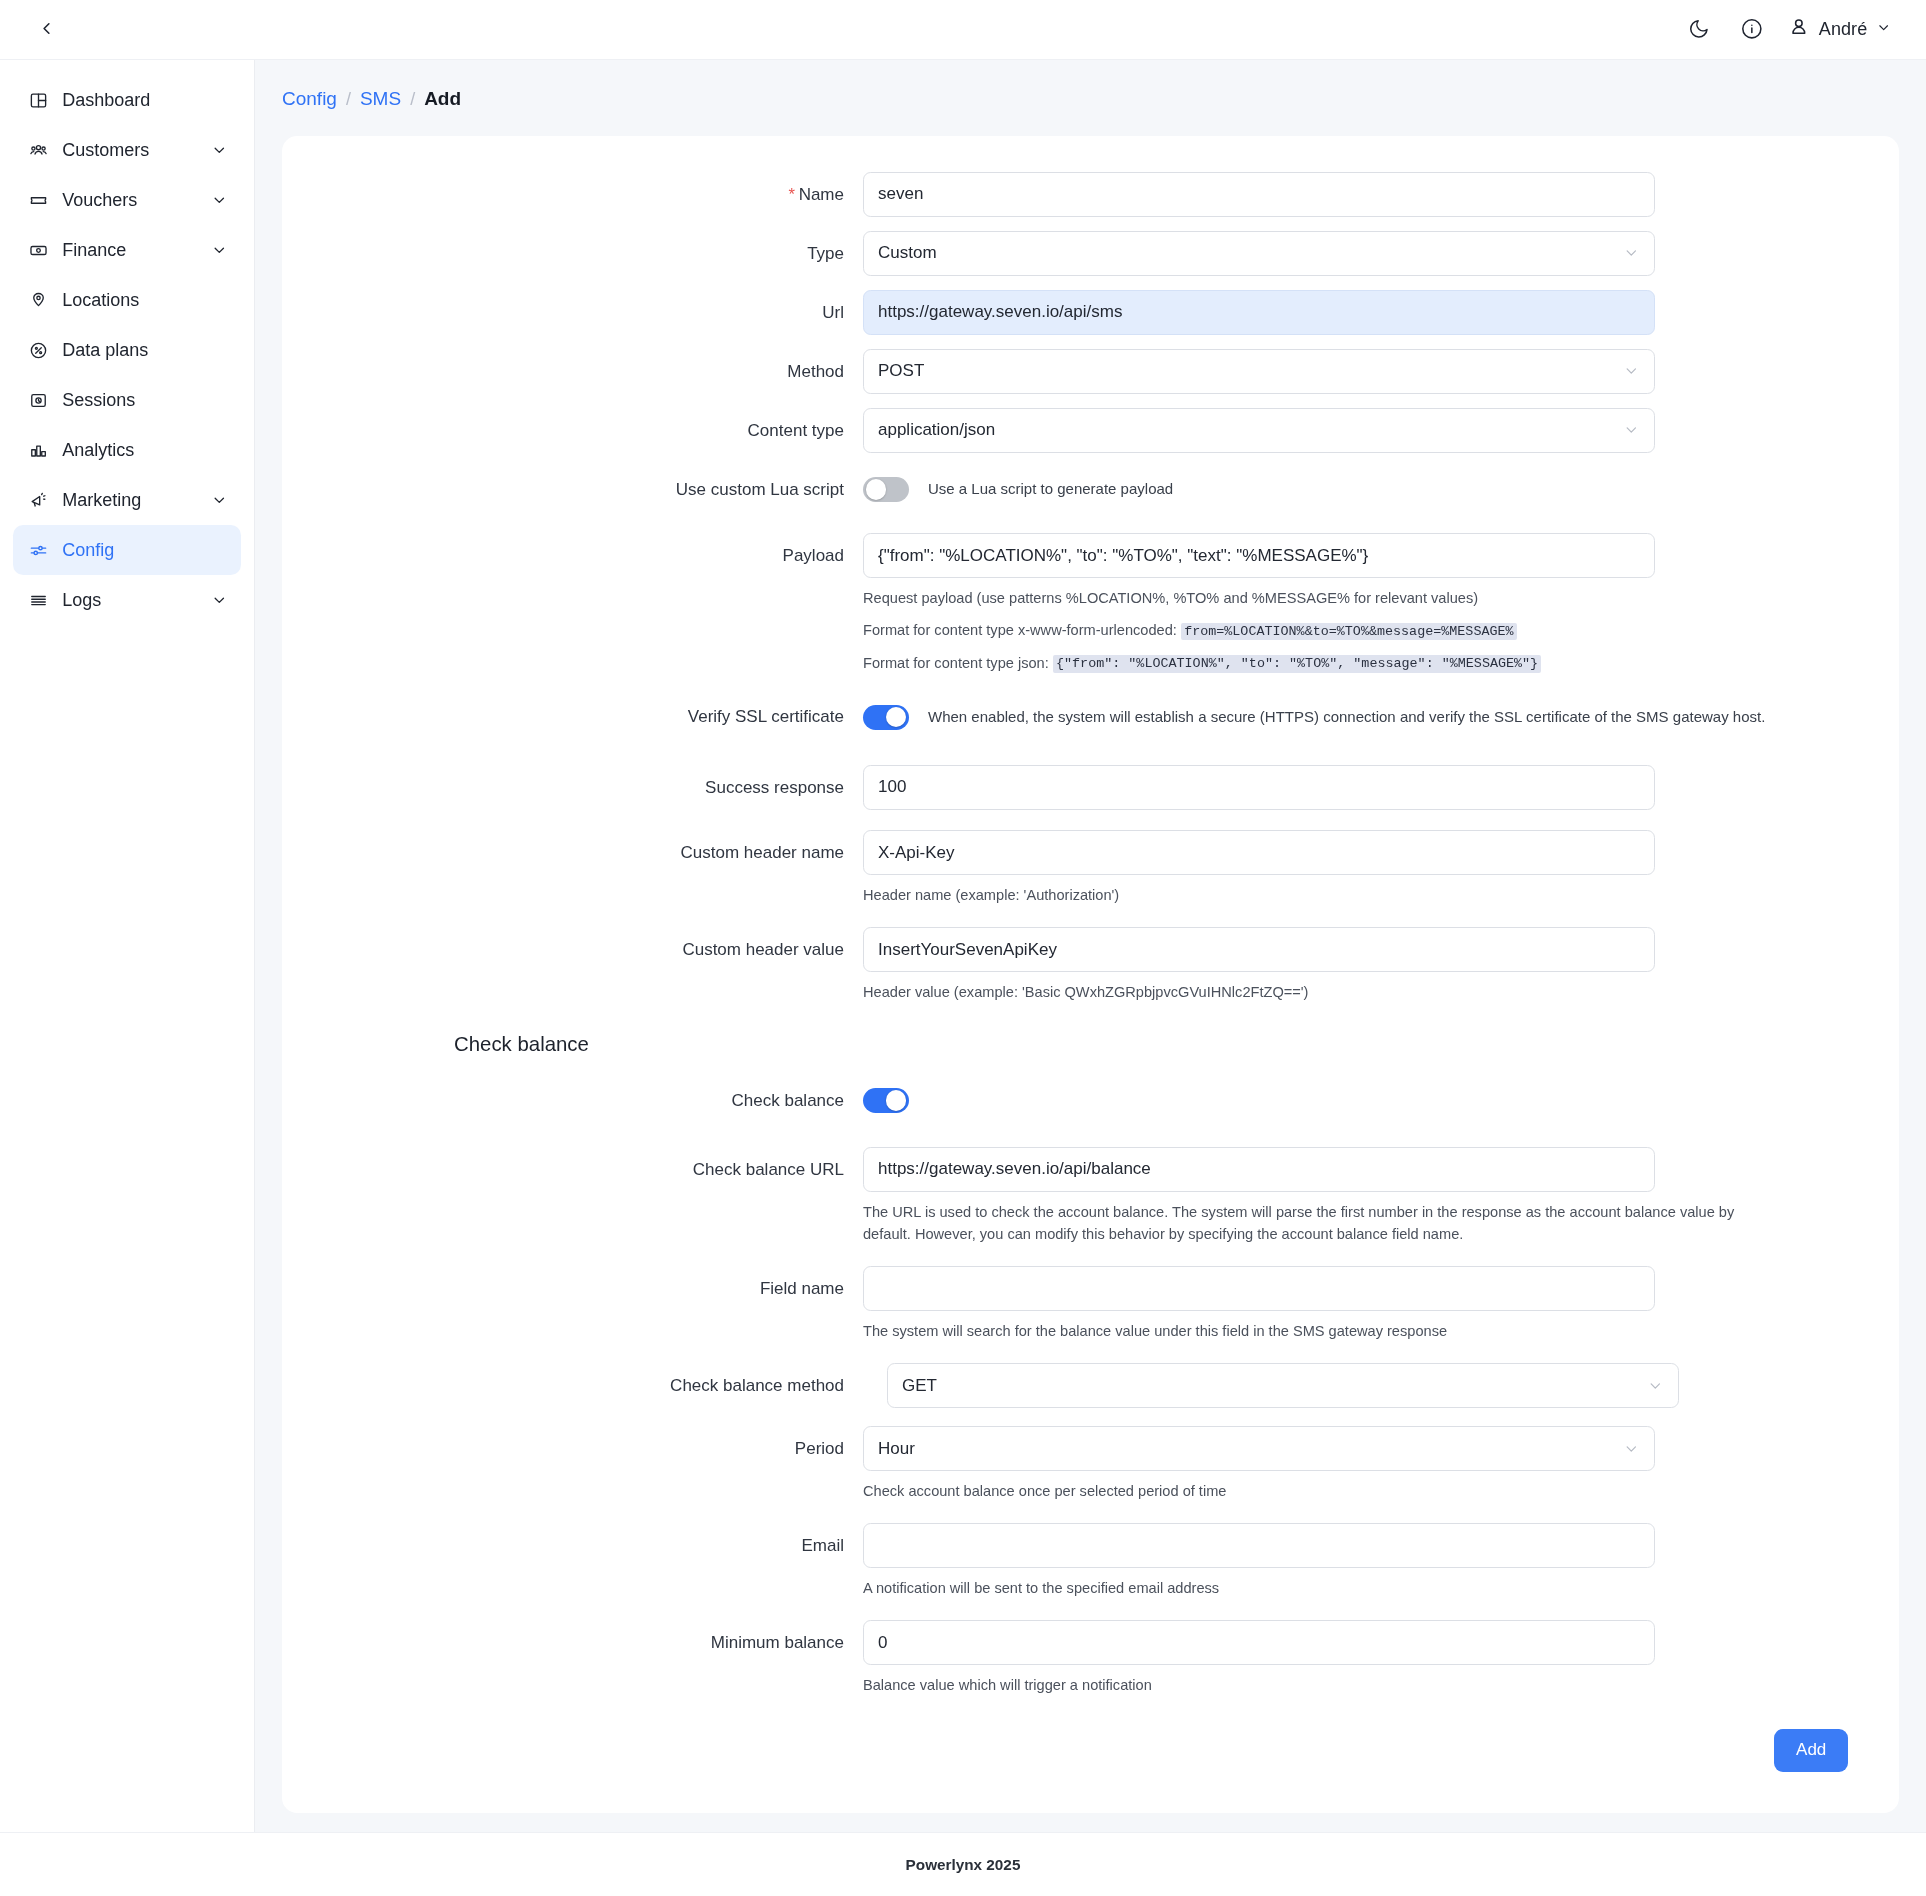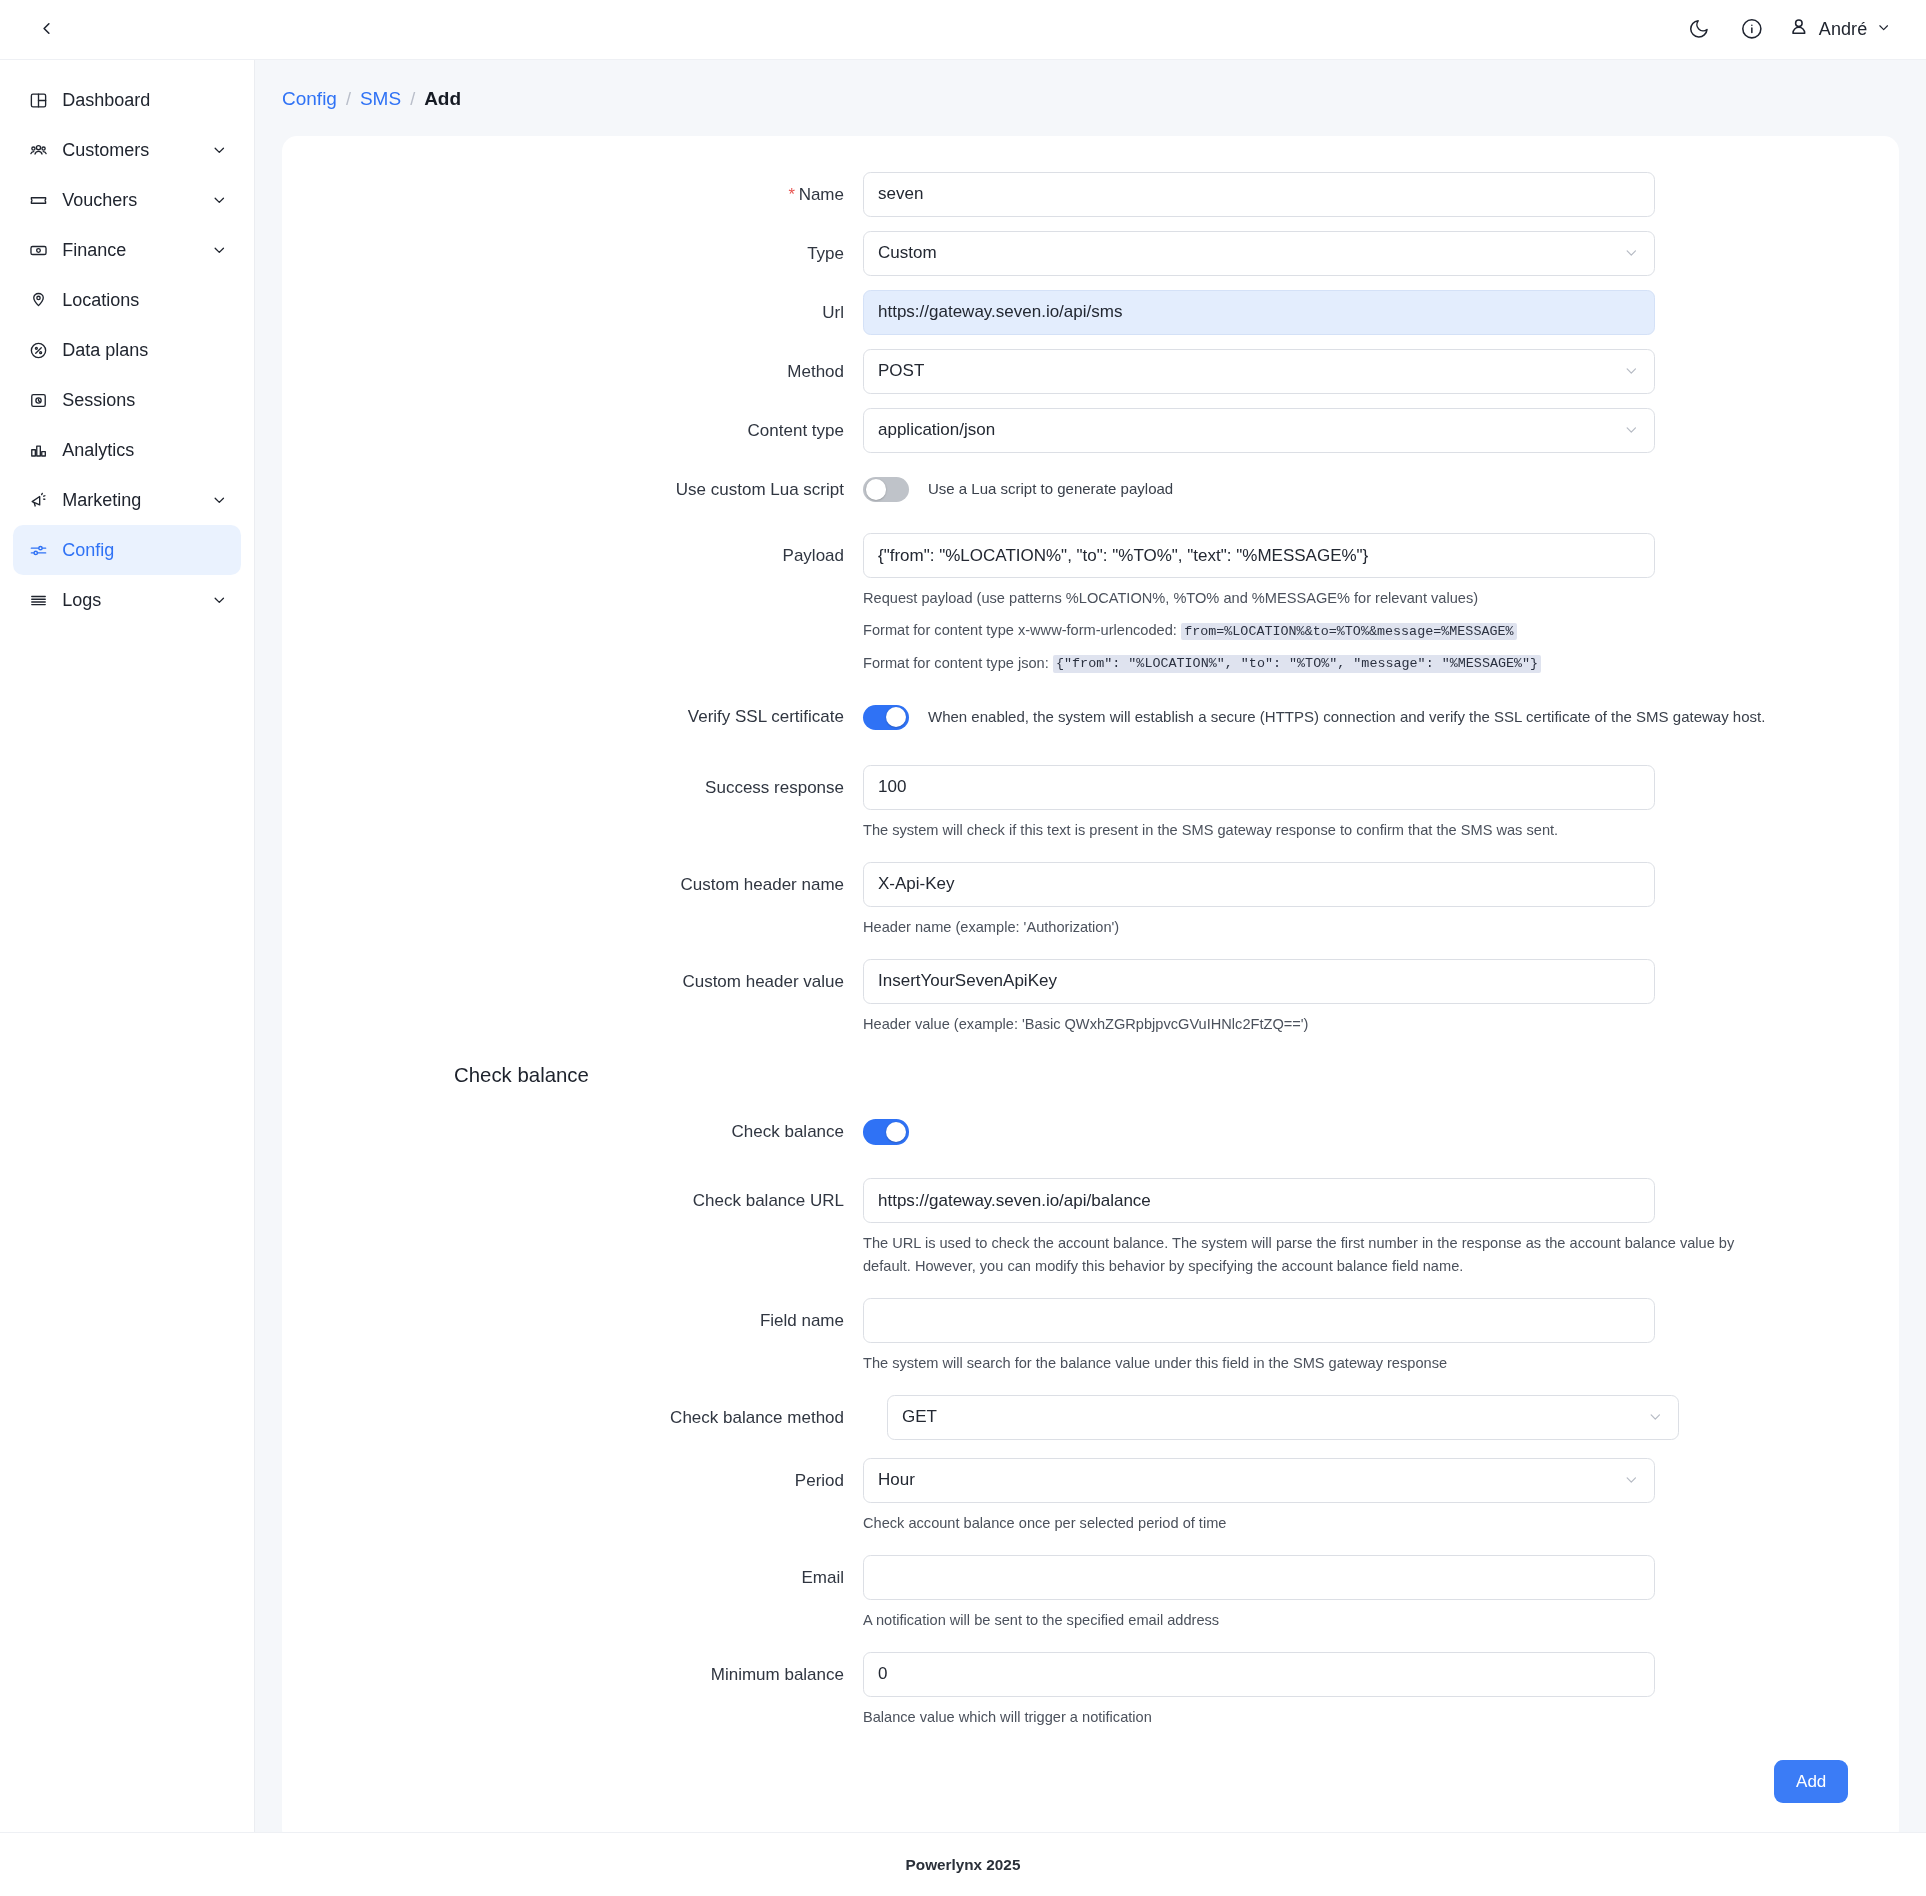--- a/index.html
+++ b/index.html
@@ -519,21 +519,20 @@
                   </div>
               <div class="tgl-desc">When enabled, the system will establish a secure (HTTPS) connection and verify the SSL certificate of the SMS gateway host.</div>
             </div>
           </div>
         </div>
 
         <div class="frow" style="margin-bottom:20.4px;">
           <div class="flabel">Success response</div>
           <div class="fctl">
             <div class="inp">100</div>
-            <div class="hint">The system will check if this text is present in the SMS gateway response to confirm that the SMS was sent.</div>
           </div>
         </div>
 
         <div class="frow" style="margin-bottom:20.4px;">
           <div class="flabel">Custom header name</div>
           <div class="fctl">
             <div class="inp">X-Api-Key</div>
             <div class="hint">Header name (example: 'Authorization')</div>
           </div>
         </div>

